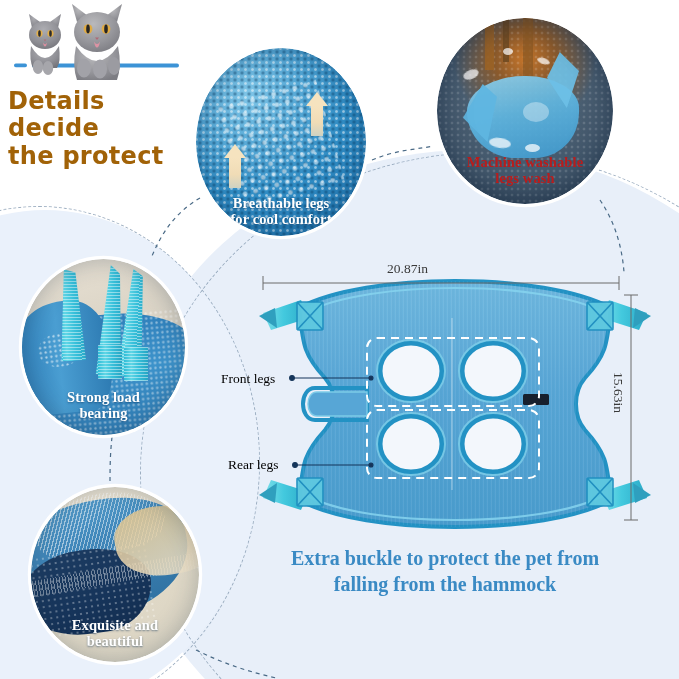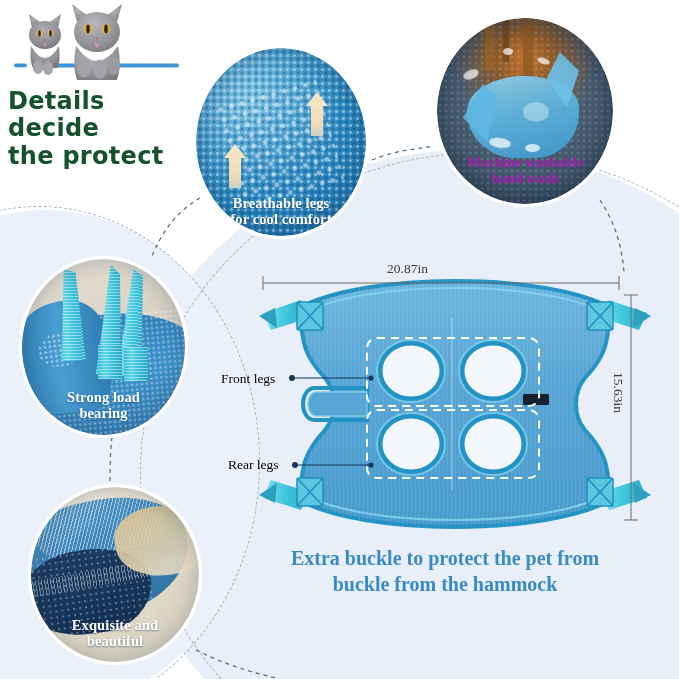--- a/index.html
+++ b/index.html
@@ -191,21 +191,21 @@
   #cats{position:absolute;left:14px;top:2px;width:140px;height:80px;z-index:6;}
   #cat-bar{
     position:absolute;left:14px;top:62px;width:165px;height:7px;z-index:5;
   }
   #headline{
     position:absolute;left:8px;top:88px;width:195px;z-index:7;
     font-family:"DejaVu Sans", sans-serif;
     font-weight:bold;
     font-size:24px;
     line-height:1.14;
-    color:#14532d;
+    color:#a16207;
     letter-spacing:.3px;
     text-shadow:
       -1.6px -1.6px 0 #fff, 1.6px -1.6px 0 #fff,
       -1.6px  1.6px 0 #fff, 1.6px  1.6px 0 #fff,
       -2.2px 0 0 #fff, 2.2px 0 0 #fff, 0 -2.2px 0 #fff, 0 2.2px 0 #fff;
   }
 
   
   #product{position:absolute;left:255px;top:258px;width:400px;height:290px;z-index:5;}
 
@@ -362,23 +362,23 @@
       <div style="position:absolute;left:86px;top:84px;width:26px;height:20px;border-radius:50%;
                   background:rgba(255,255,255,.35);"></div>
 
       <div class="wash-splash" style="left:26px;top:52px;width:16px;height:9px;transform:rotate(-22deg);"></div>
       <div class="wash-splash" style="left:66px;top:30px;width:10px;height:7px;"></div>
       <div class="wash-splash" style="left:100px;top:40px;width:13px;height:6px;transform:rotate(18deg);"></div>
       <div class="wash-splash" style="left:52px;top:120px;width:22px;height:10px;transform:rotate(8deg);"></div>
       <div class="wash-splash" style="left:88px;top:126px;width:15px;height:8px;"></div>
       <div style="position:absolute;inset:0;border-radius:50%;box-shadow:inset 0 0 30px rgba(0,20,45,.5);"></div>
     </div>
-    <div class="cap" style="color:#a21caf;font-size:14.5px;bottom:18px;">
+    <div class="cap" style="color:#b91c1c;font-size:14.5px;bottom:18px;">
       <div>Machine washable</div>
-      <div>hand wash</div>
+      <div>legs wash</div>
     </div>
     <div class="dash"></div>
   </div>
 
   <div class="bubble" id="bubble-load">
     <div class="ph">
       <div class="load-bg"></div>
       <div class="load-mesh">
           <div class="load-mesh-tex"></div>
         </div>
@@ -585,16 +585,16 @@
           <ellipse cx="238" cy="186" rx="31" ry="28" fill="#f3f7fc" stroke="#2392c4" stroke-width="5"></ellipse>
         <ellipse cx="238" cy="186" rx="34" ry="31" fill="none" stroke="#7fcfea" stroke-width="2" opacity=".8"></ellipse>
         </g>
     </g>
 
     <line x1="197" y1="60" x2="197" y2="232" stroke="rgba(255,255,255,.35)" stroke-width="1.4"></line>
   </svg>
 
   <div id="bottom-caption">
     <div>Extra buckle to protect the pet from</div>
-    <div>buckle from the hammock</div>
+    <div>falling from the hammock</div>
   </div>
 
 </div>
 
 </body></html>

